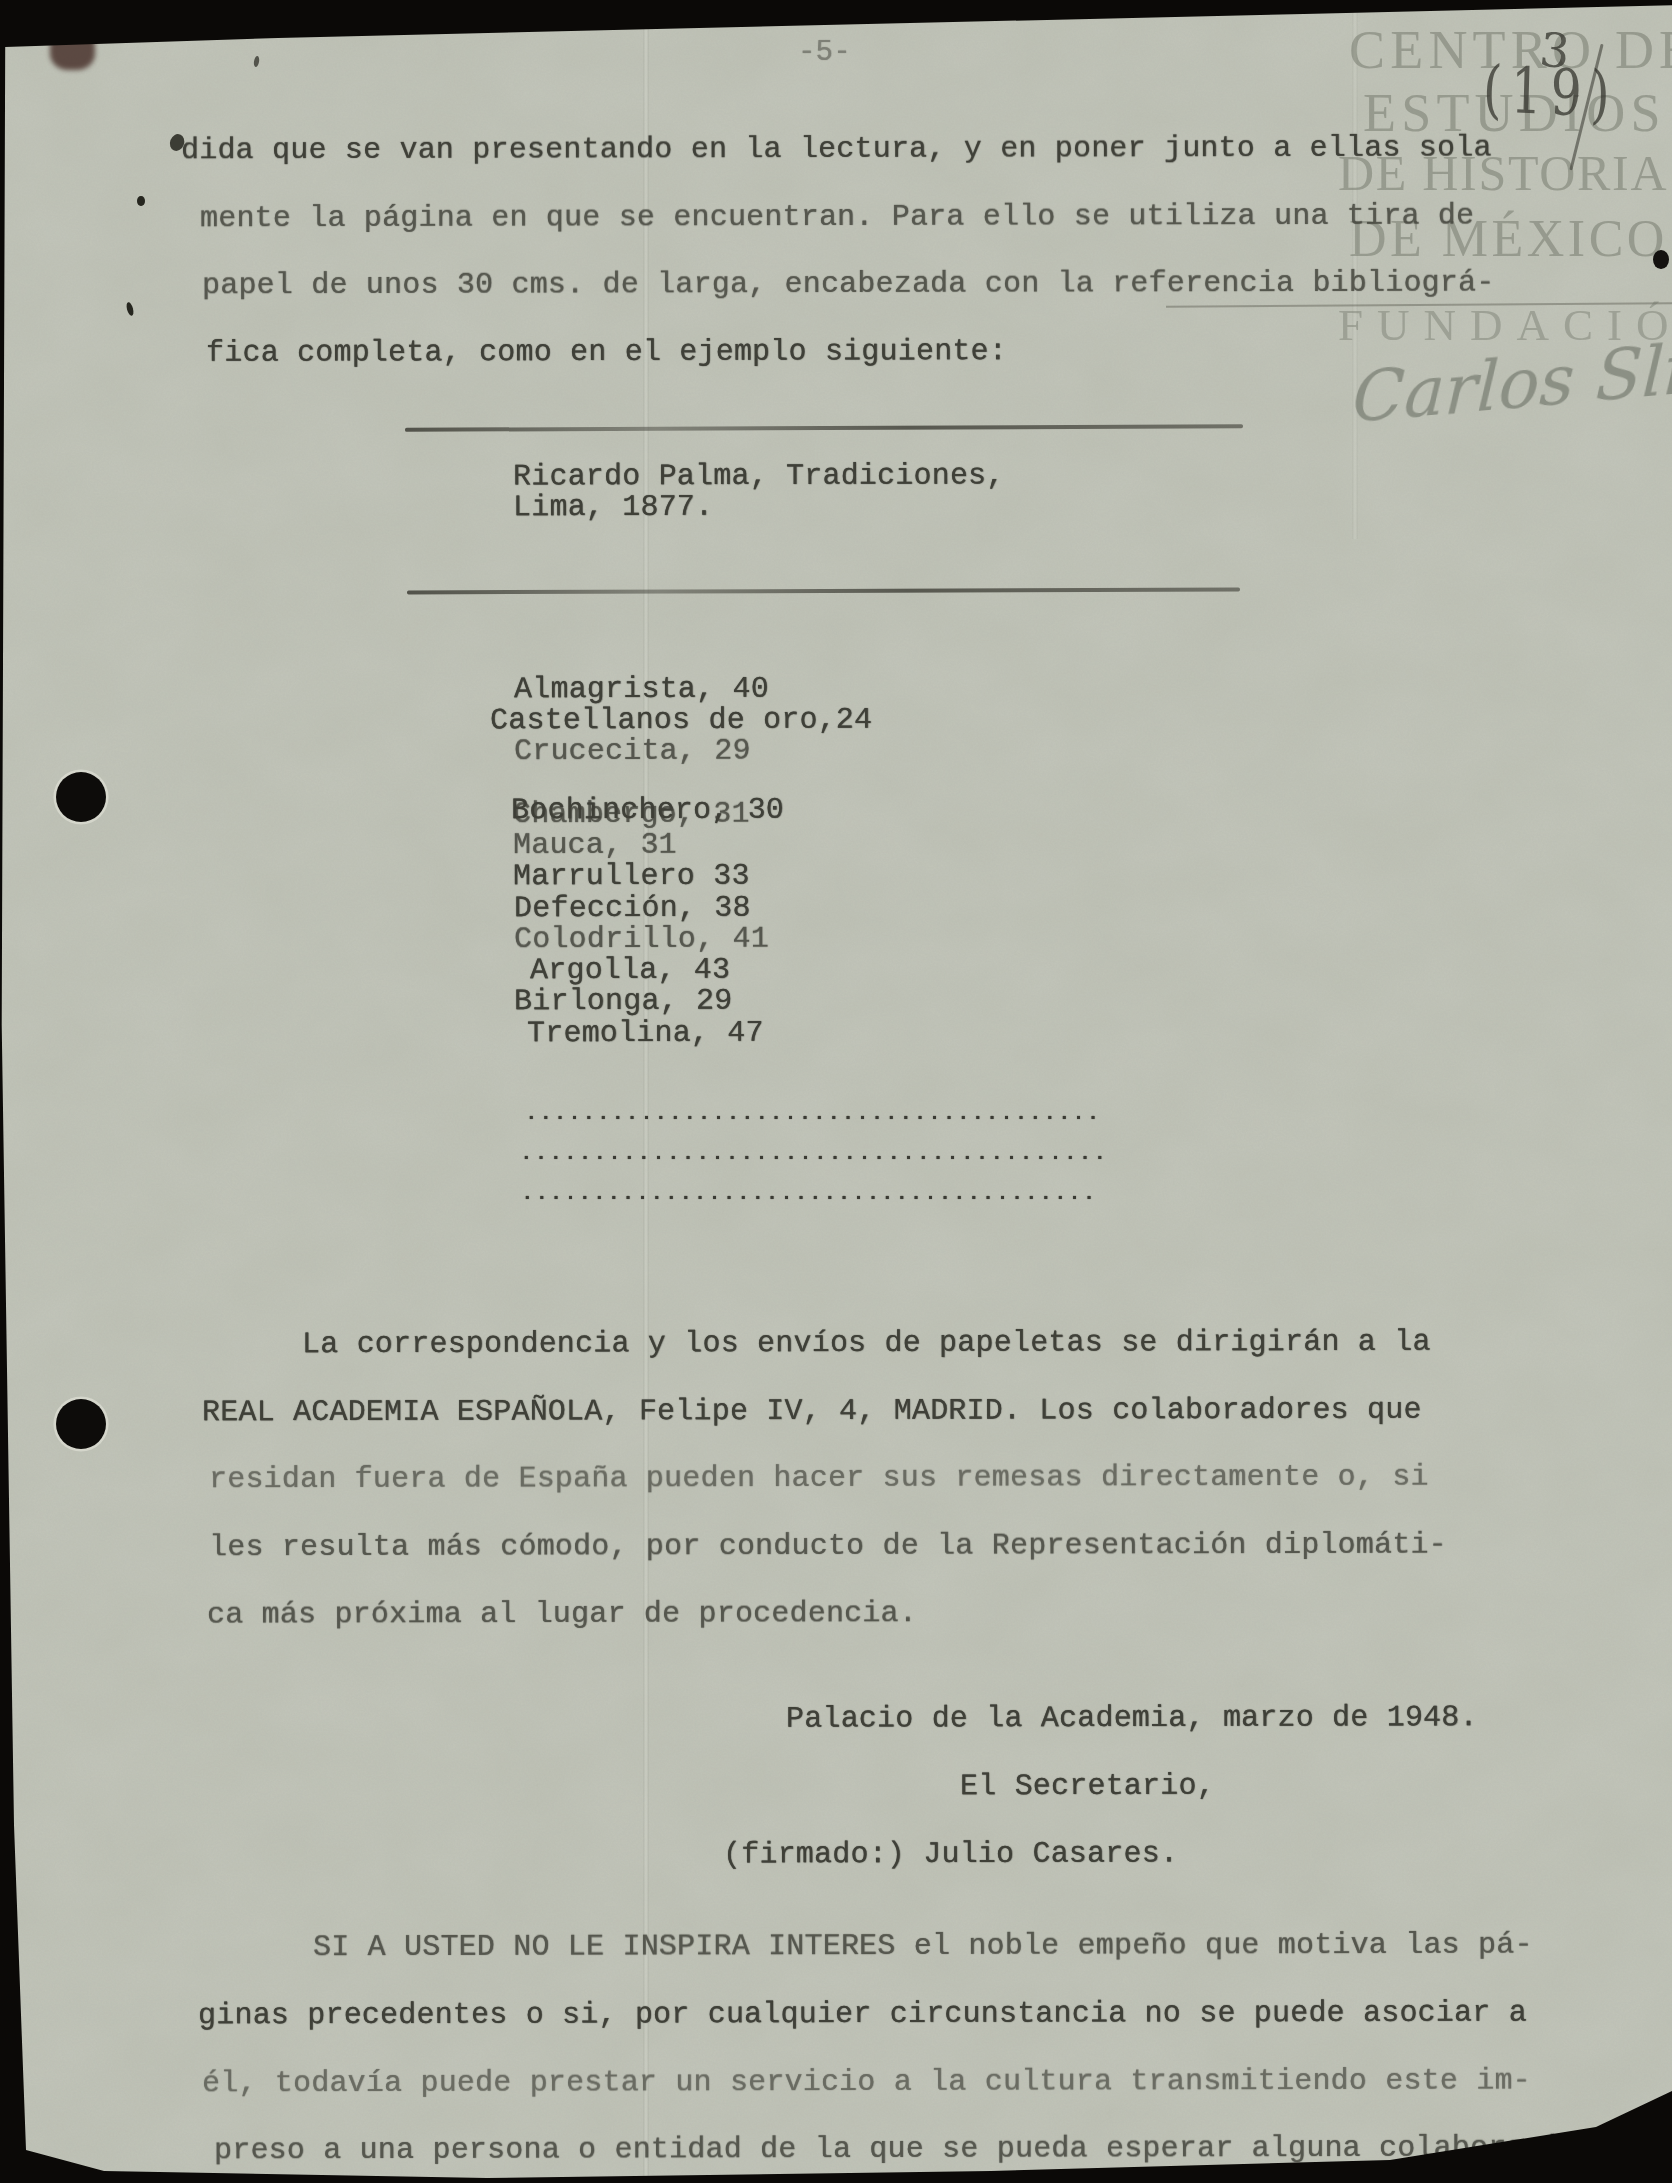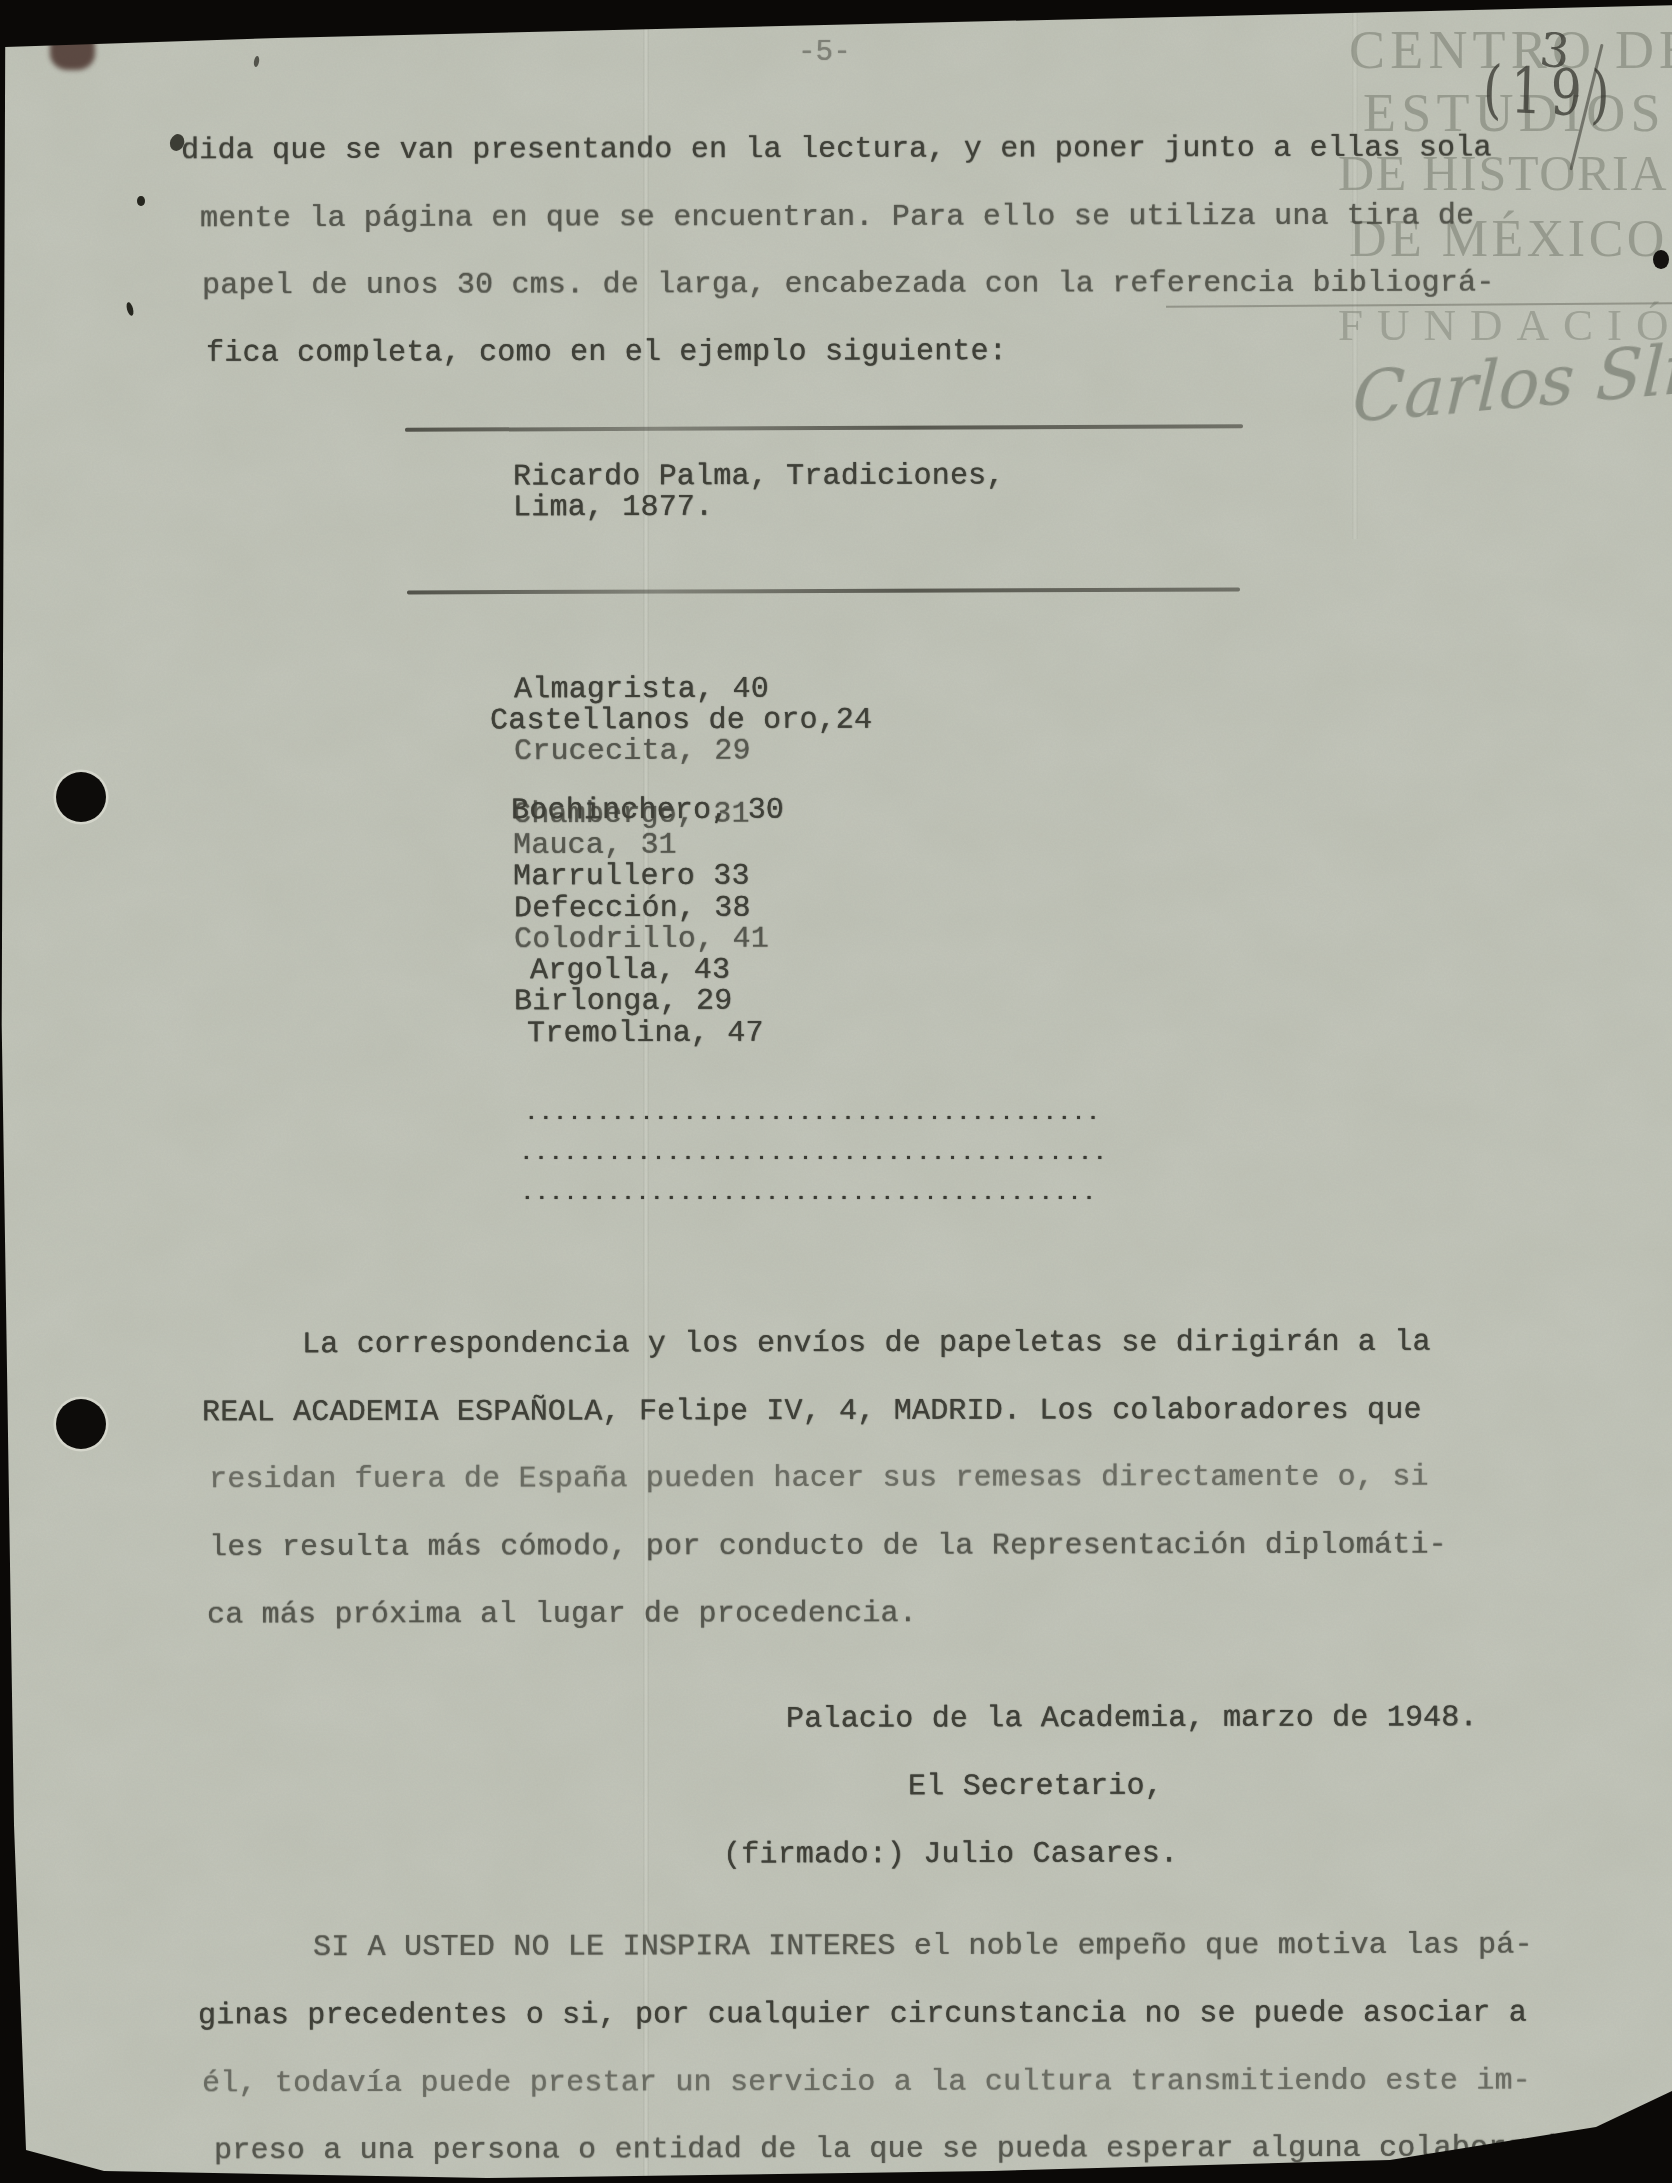--- a/index.html
+++ b/index.html
@@ -115,21 +115,21 @@
     <div class="dots" style="left:520px;top:1142px;letter-spacing:2.1px;">........................................</div>
     <div class="dots" style="left:521px;top:1182px;">........................................</div>
 
     <div class="tl" style="left:302px;top:1328px;">La correspondencia y los envíos de papeletas se dirigirán a la</div>
     <div class="tl" style="left:202px;top:1396px;">REAL ACADEMIA ESPAÑOLA, Felipe IV, 4, MADRID. Los colaboradores que</div>
     <div class="tl soft" style="left:209px;top:1463px;">residan fuera de España pueden hacer sus remesas directamente o, si</div>
     <div class="tl med" style="left:209px;top:1531px;">les resulta más cómodo, por conducto de la Representación diplomáti-</div>
     <div class="tl med" style="left:207px;top:1599px;">ca más próxima al lugar de procedencia.</div>
 
     <div class="tl" style="left:786px;top:1703px;">Palacio de la Academia, marzo de 1948.</div>
-    <div class="tl" style="left:908px;top:1771px;">El Secretario,</div>
+    <div class="tl" style="left:960px;top:1771px;">El Secretario,</div>
     <div class="tl" style="left:723px;top:1839px;">(firmado:) Julio Casares.</div>
 
     <div class="tl med" style="left:313px;top:1931px;">SI A USTED NO LE INSPIRA INTERES el noble empeño que motiva las pá-</div>
     <div class="tl" style="left:198px;top:1999px;">ginas precedentes o si, por cualquier circunstancia no se puede asociar a</div>
     <div class="tl soft" style="left:202px;top:2067px;">él, todavía puede prestar un servicio a la cultura transmitiendo este im-</div>
     <div class="tl med" style="left:214px;top:2134px;">preso a una persona o entidad de la que se pueda esperar alguna colaboraci</div>
 
   </div>
 </div>
 

